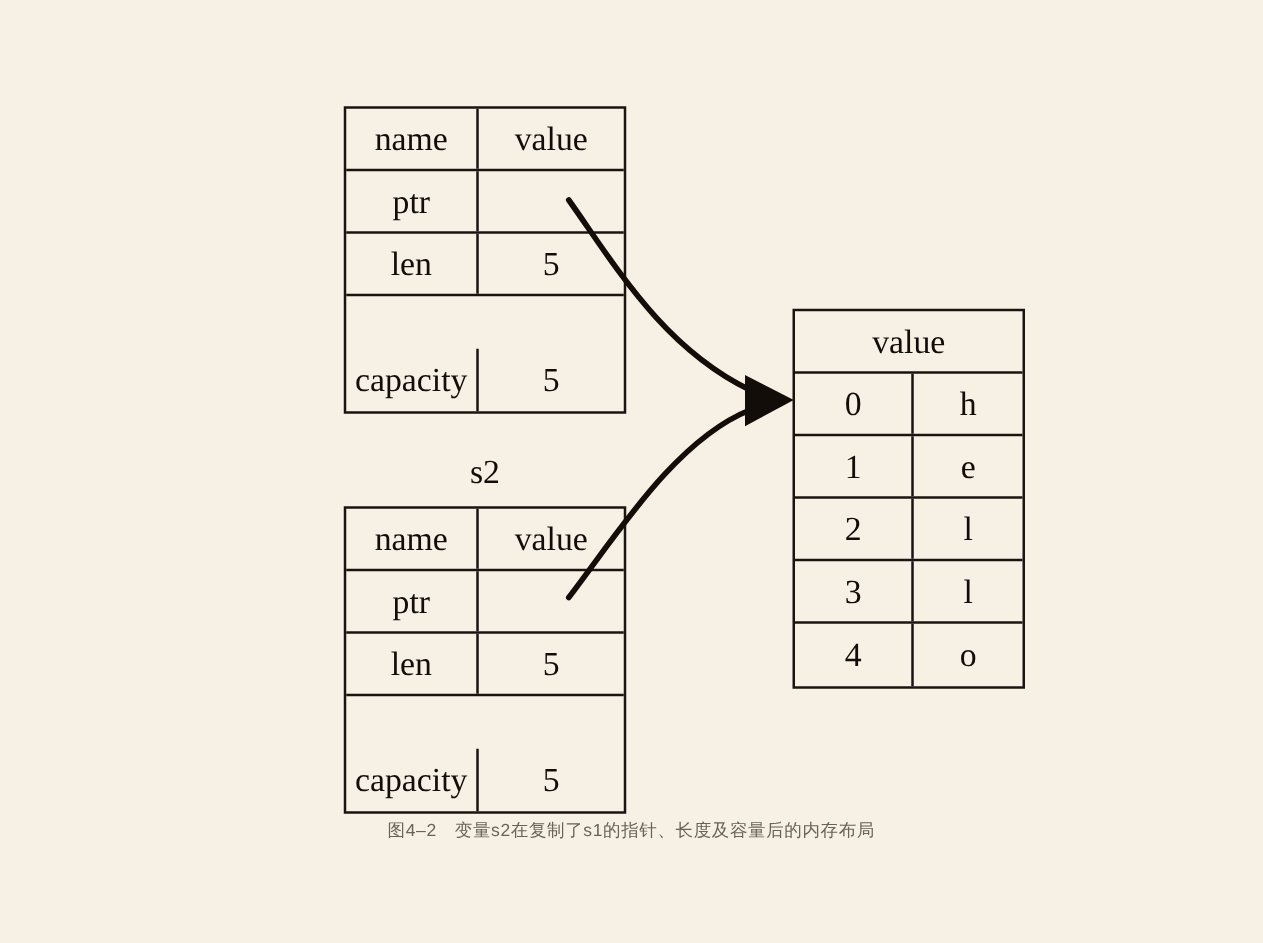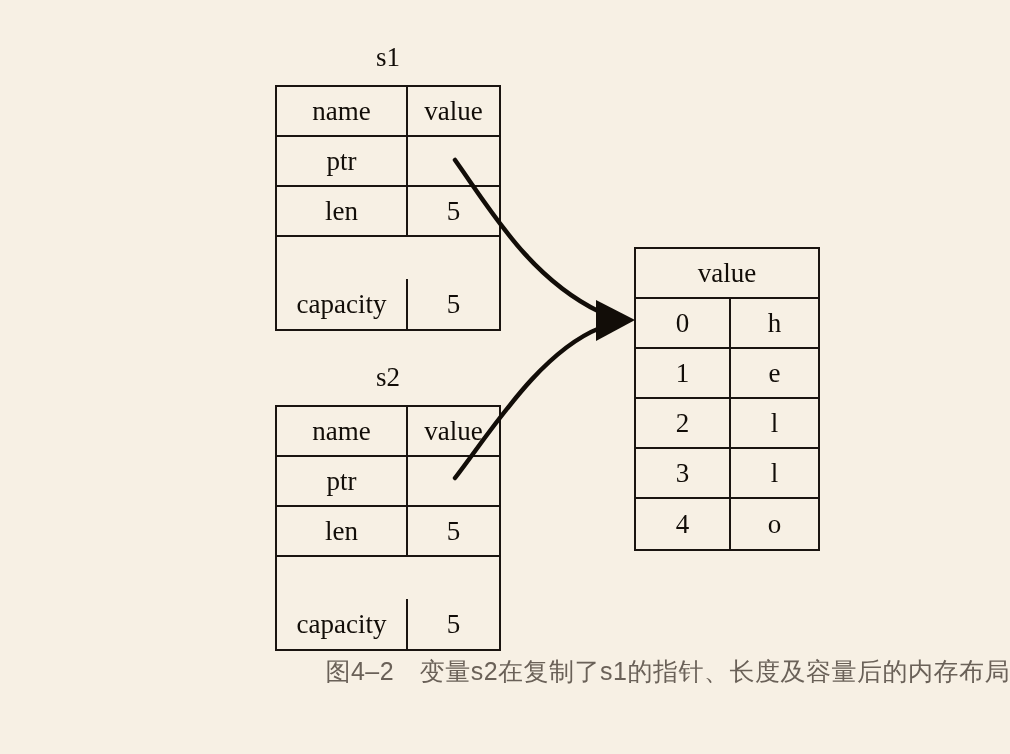--- a/index.html
+++ b/index.html
@@ -34,21 +34,21 @@
     display: flex;
     height: 50px;
     box-sizing: border-box;
     border-bottom: 2.5px solid #1a1410;
   }
   .struct-table .row:last-child {
     border-bottom: none;
     margin-top: 42px;
   }
   .struct-table .cell-name {
-    width: 131px;
+    width: 106px;
     box-sizing: border-box;
     border-right: 2.5px solid #1a1410;
     display: flex;
     align-items: center;
     justify-content: center;
     font-size: 27px;
     color: #120d08;
     line-height: 1;
   }
   .struct-table .cell-value {
@@ -122,34 +122,33 @@
     height: 754px;
     pointer-events: none;
   }
 
   
   #figure-caption {
     position: absolute;
     left: 0;
     top: 655px;
     width: 1010px;
-    text-align: right;
+    text-align: center;
     font-family: "Liberation Sans", sans-serif;
-    font-size: 25px;
+    font-size: 14px;
     color: #6a6158;
     letter-spacing: 0.5px;
     line-height: 1.3;
   }
 </style>
 </head>
 <body>
 
 <div id="canvas">
 
-  <div class="table-label" style="left:275px; top:44px;">s1</div>
 
   <div class="struct-table" style="left:275px; top:85px;">
     <div class="row">
       <div class="cell-name">name</div>
       <div class="cell-value">value</div>
     </div>
     <div class="row">
       <div class="cell-name">ptr</div>
       <div class="cell-value"></div>
     </div>

